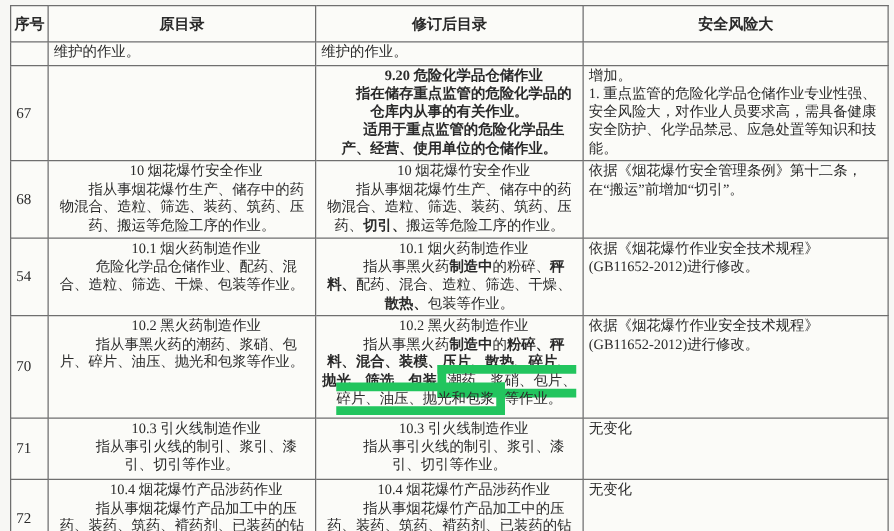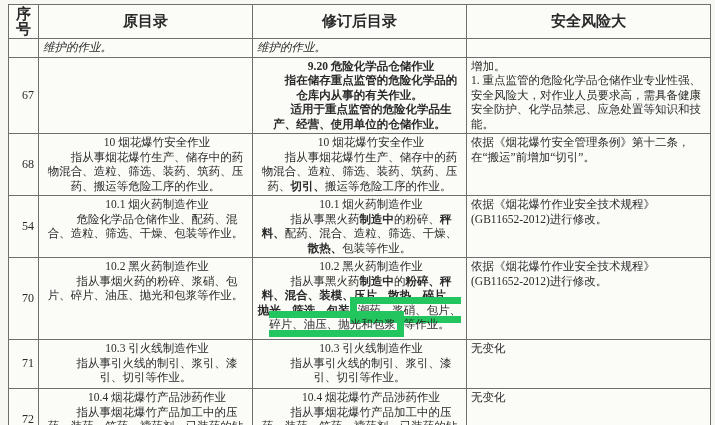--- a/index.html
+++ b/index.html
@@ -28,25 +28,25 @@
     padding:1px 4px 2px 4px;
     font-size:11.5px;
     line-height:14.5px;
     overflow:hidden;
   }
   th{
     font-weight:bold;
     text-align:center;
     vertical-align:middle;
     height:24px;
-    font-size:15px;
+    font-size:12px;
     padding:2px;
   }
   td.num{
-    text-align:right;
+    text-align:left;
     vertical-align:middle;
     font-size:12px;
   }
   p{margin:0;}
   p.ind{text-indent:2em;text-align:center;}
   span.bold{font-weight:bold;}
   span.boxed{
     border:7px solid #22c55e;
     padding:0 1px;
   }
@@ -63,21 +63,21 @@
   </colgroup>
   <thead>
     <tr>
       <th>序号</th>
       <th>原目录</th>
       <th>修订后目录</th>
       <th>安全风险大</th>
     </tr>
   </thead>
   <tbody>
-      <tr style="height: 15px; font-style: italic;">
+      <tr style="height: 15px;">
         <td class="num"></td>
         <td>
           <p><span>维护的作业。</span></p>
         </td>
         <td>
           <p><span>维护的作业。</span></p>
         </td>
         <td></td>
       </tr>
       <tr style="height: 75px;">
@@ -118,21 +118,21 @@
           <p class="ind"><span>指从事黑火药</span><span class="bold">制造中</span><span>的粉碎、</span><span class="bold">秤料、</span><span>配药、混合、造粒、筛选、干燥、</span><span class="bold">散热、</span><span>包装等作业。</span></p>
         </td>
         <td>
           <p><span>依据《烟花爆竹作业安全技术规程》(GB11652-2012)进行修改。</span></p>
         </td>
       </tr>
       <tr style="height: 82px;">
         <td class="num">70</td>
         <td>
           <p class="ind"><span>10.2 黑火药制造作业</span></p>
-          <p class="ind"><span>指从事烟火药的粉碎、浆硝、包片、碎片、油压、抛光和包浆等作业。</span></p>
+          <p class="ind"><span>指从事黑火药的潮药、浆硝、包片、碎片、油压、抛光和包浆等作业。</span></p>
         </td>
         <td>
           <p class="ind"><span>10.2 黑火药制造作业</span></p>
           <p class="ind"><span>指从事黑火药</span><span class="bold">制造中</span><span>的</span><span class="bold">粉碎、秤料、混合、装模、压片、散热、碎片、抛光、筛选、包装</span><span class="boxed">潮药、浆硝、包片、碎片、油压、抛光和包浆</span><span>等作业。</span></p>
         </td>
         <td>
           <p><span>依据《烟花爆竹作业安全技术规程》(GB11652-2012)进行修改。</span></p>
         </td>
       </tr>
       <tr style="height: 49px;">

